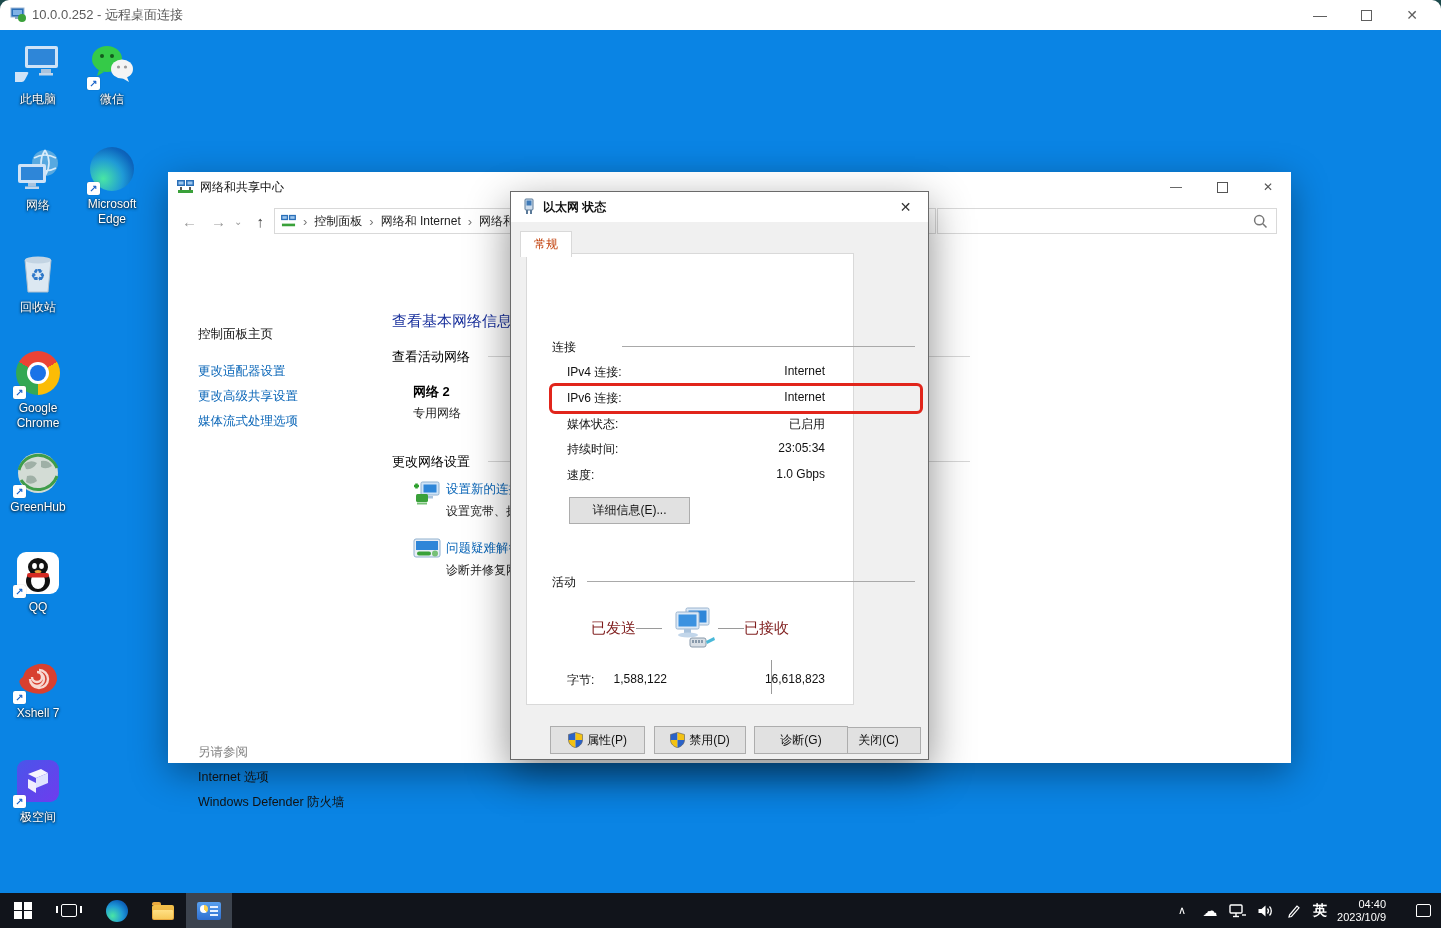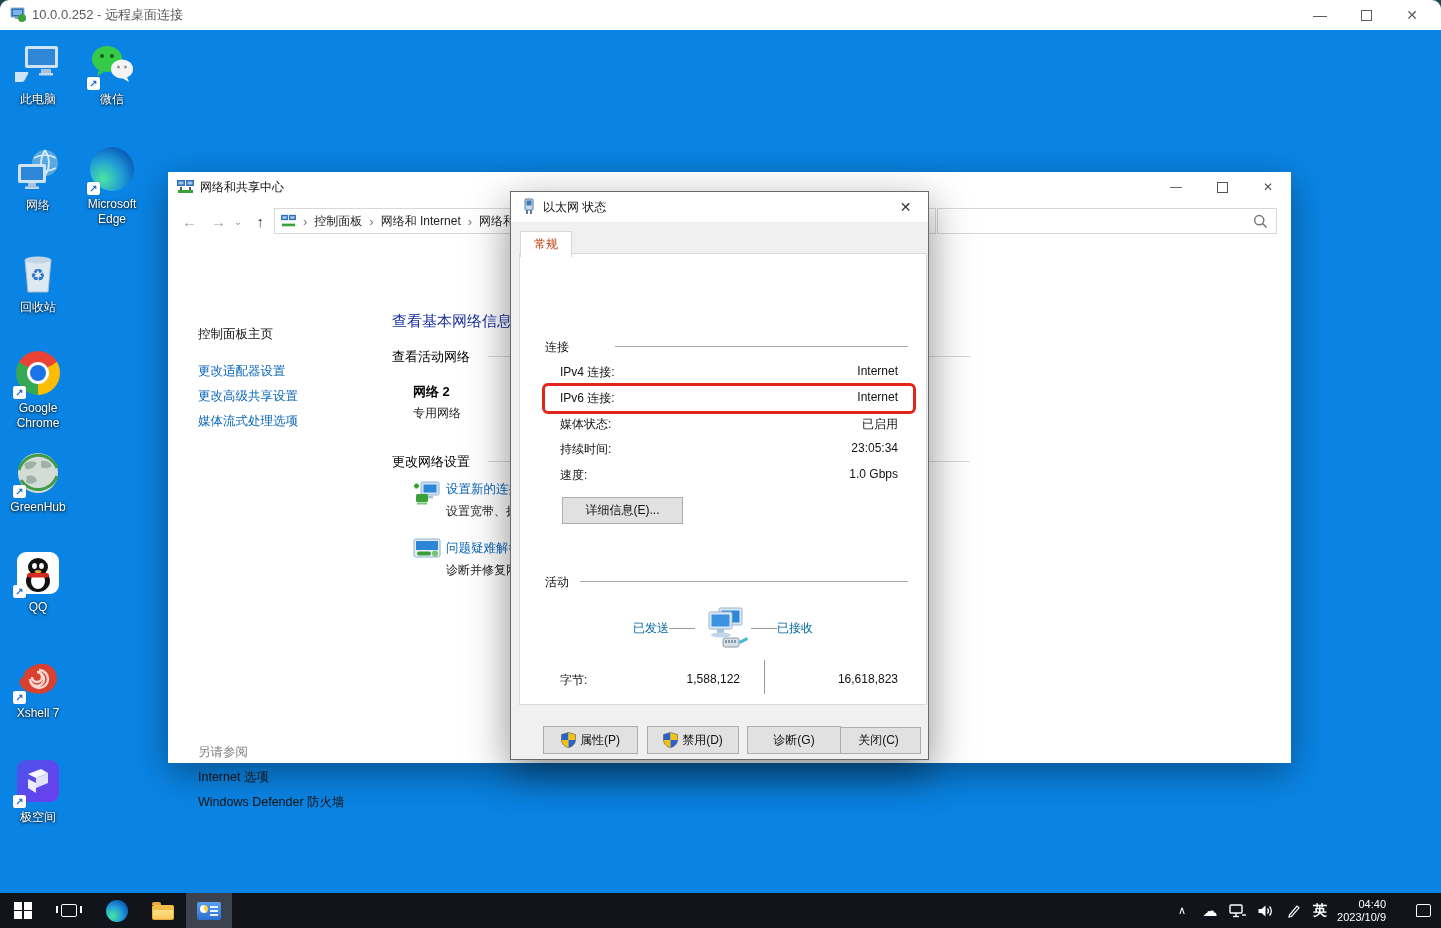--- a/index.html
+++ b/index.html
@@ -65,39 +65,39 @@
   .net-name { position:absolute; left:245px; font-size:13px; font-weight:bold; color:#000; }
   .net-type { position:absolute; left:245px; font-size:12px; color:#222; }
   .task-ico { position:absolute; left:245px; width:28px; height:26px; }
   .task-title { position:absolute; left:278px; font-size:12.5px; color:#0a66b8; white-space:nowrap; }
   .task-desc { position:absolute; left:278px; font-size:12px; color:#222; white-space:nowrap; }
 
   
   .dlg { position:absolute; left:510px; top:191px; width:419px; height:569px; background:#f0f0f0;
          border:1px solid #6a6a6a; box-shadow:0 14px 40px rgba(0,0,0,.45); }
   .dlg-titlebar { height:30px; background:#fff; display:flex; align-items:center; }
-  .dlg-title { font-size:12px; color:#111; margin-left:7px; }
+  .dlg-title { font-size:12px; color:#111; margin-left:7px;font-weight:bold; }
   .dlg-close { position:absolute; right:0; top:0; width:45px; height:30px; display:flex; align-items:center;
                justify-content:center; color:#333; font-size:14px; }
   .tab { position:absolute; left:9px; top:39px; padding:4px 13px; background:#fff; font-size:12px; color:#c2410c;
          border:1px solid #d9d9d9; border-bottom:none; z-index:2; }
-  .tab-page { position:absolute; left:8px; top:61px; width:408px; height:452px; background:#fff;
+  .tab-page { position:absolute; left:15px; top:61px; width:328px; height:452px; background:#fff;
               border:1px solid #d9d9d9; z-index:1; }
   .grp-label { position:absolute; font-size:12px; color:#111; }
   .grp-line { position:absolute; height:1px; background:#a9a9a9; }
   .drow-label { position:absolute; left:40px; font-size:12px; color:#111; }
   .drow-value { position:absolute; right:28px; font-size:12px; color:#111; text-align:right; }
   .hl-red { position:absolute; left:22px; top:129px; width:374px; height:31px; border:3px solid #e1251b;
             border-radius:6px; z-index:5; pointer-events:none; }
   .btn { position:absolute; background:#e1e1e1; border:1px solid #adadad; font-size:12px; color:#111;
          display:flex; align-items:center; justify-content:center; }
   .vline { position:absolute; width:1px; background:#9a9a9a; }
   .dash { display:inline-block; width:26px; height:1px; background:#9a9a9a; vertical-align:middle; }
   .act-row { position:absolute; left:0; right:0; top:352px; display:flex; align-items:center;
-             justify-content:center; gap:0; font-size:12px; color:#0369a1; }
+             justify-content:center; gap:0; font-size:15px; color:#7f1d1d; }
 
   
   .taskbar { position:absolute; left:0; bottom:0; width:1441px; height:35px; background:#11141b;
              display:flex; align-items:center; }
   .tb-btn { width:46px; height:35px; display:flex; align-items:center; justify-content:center; }
   .tb-active { background:#3c434e; }
   .start-grid { display:grid; grid-template-columns:8px 8px; grid-template-rows:8px 8px; gap:1.5px; }
   .start-grid span { background:#fff; }
   .tv { width:16px; height:13px; border:1.6px solid #fff; border-radius:2px; position:relative; }
   .tv::before,.tv::after { content:""; position:absolute; top:1px; width:2px; height:7px; background:#fff; }

